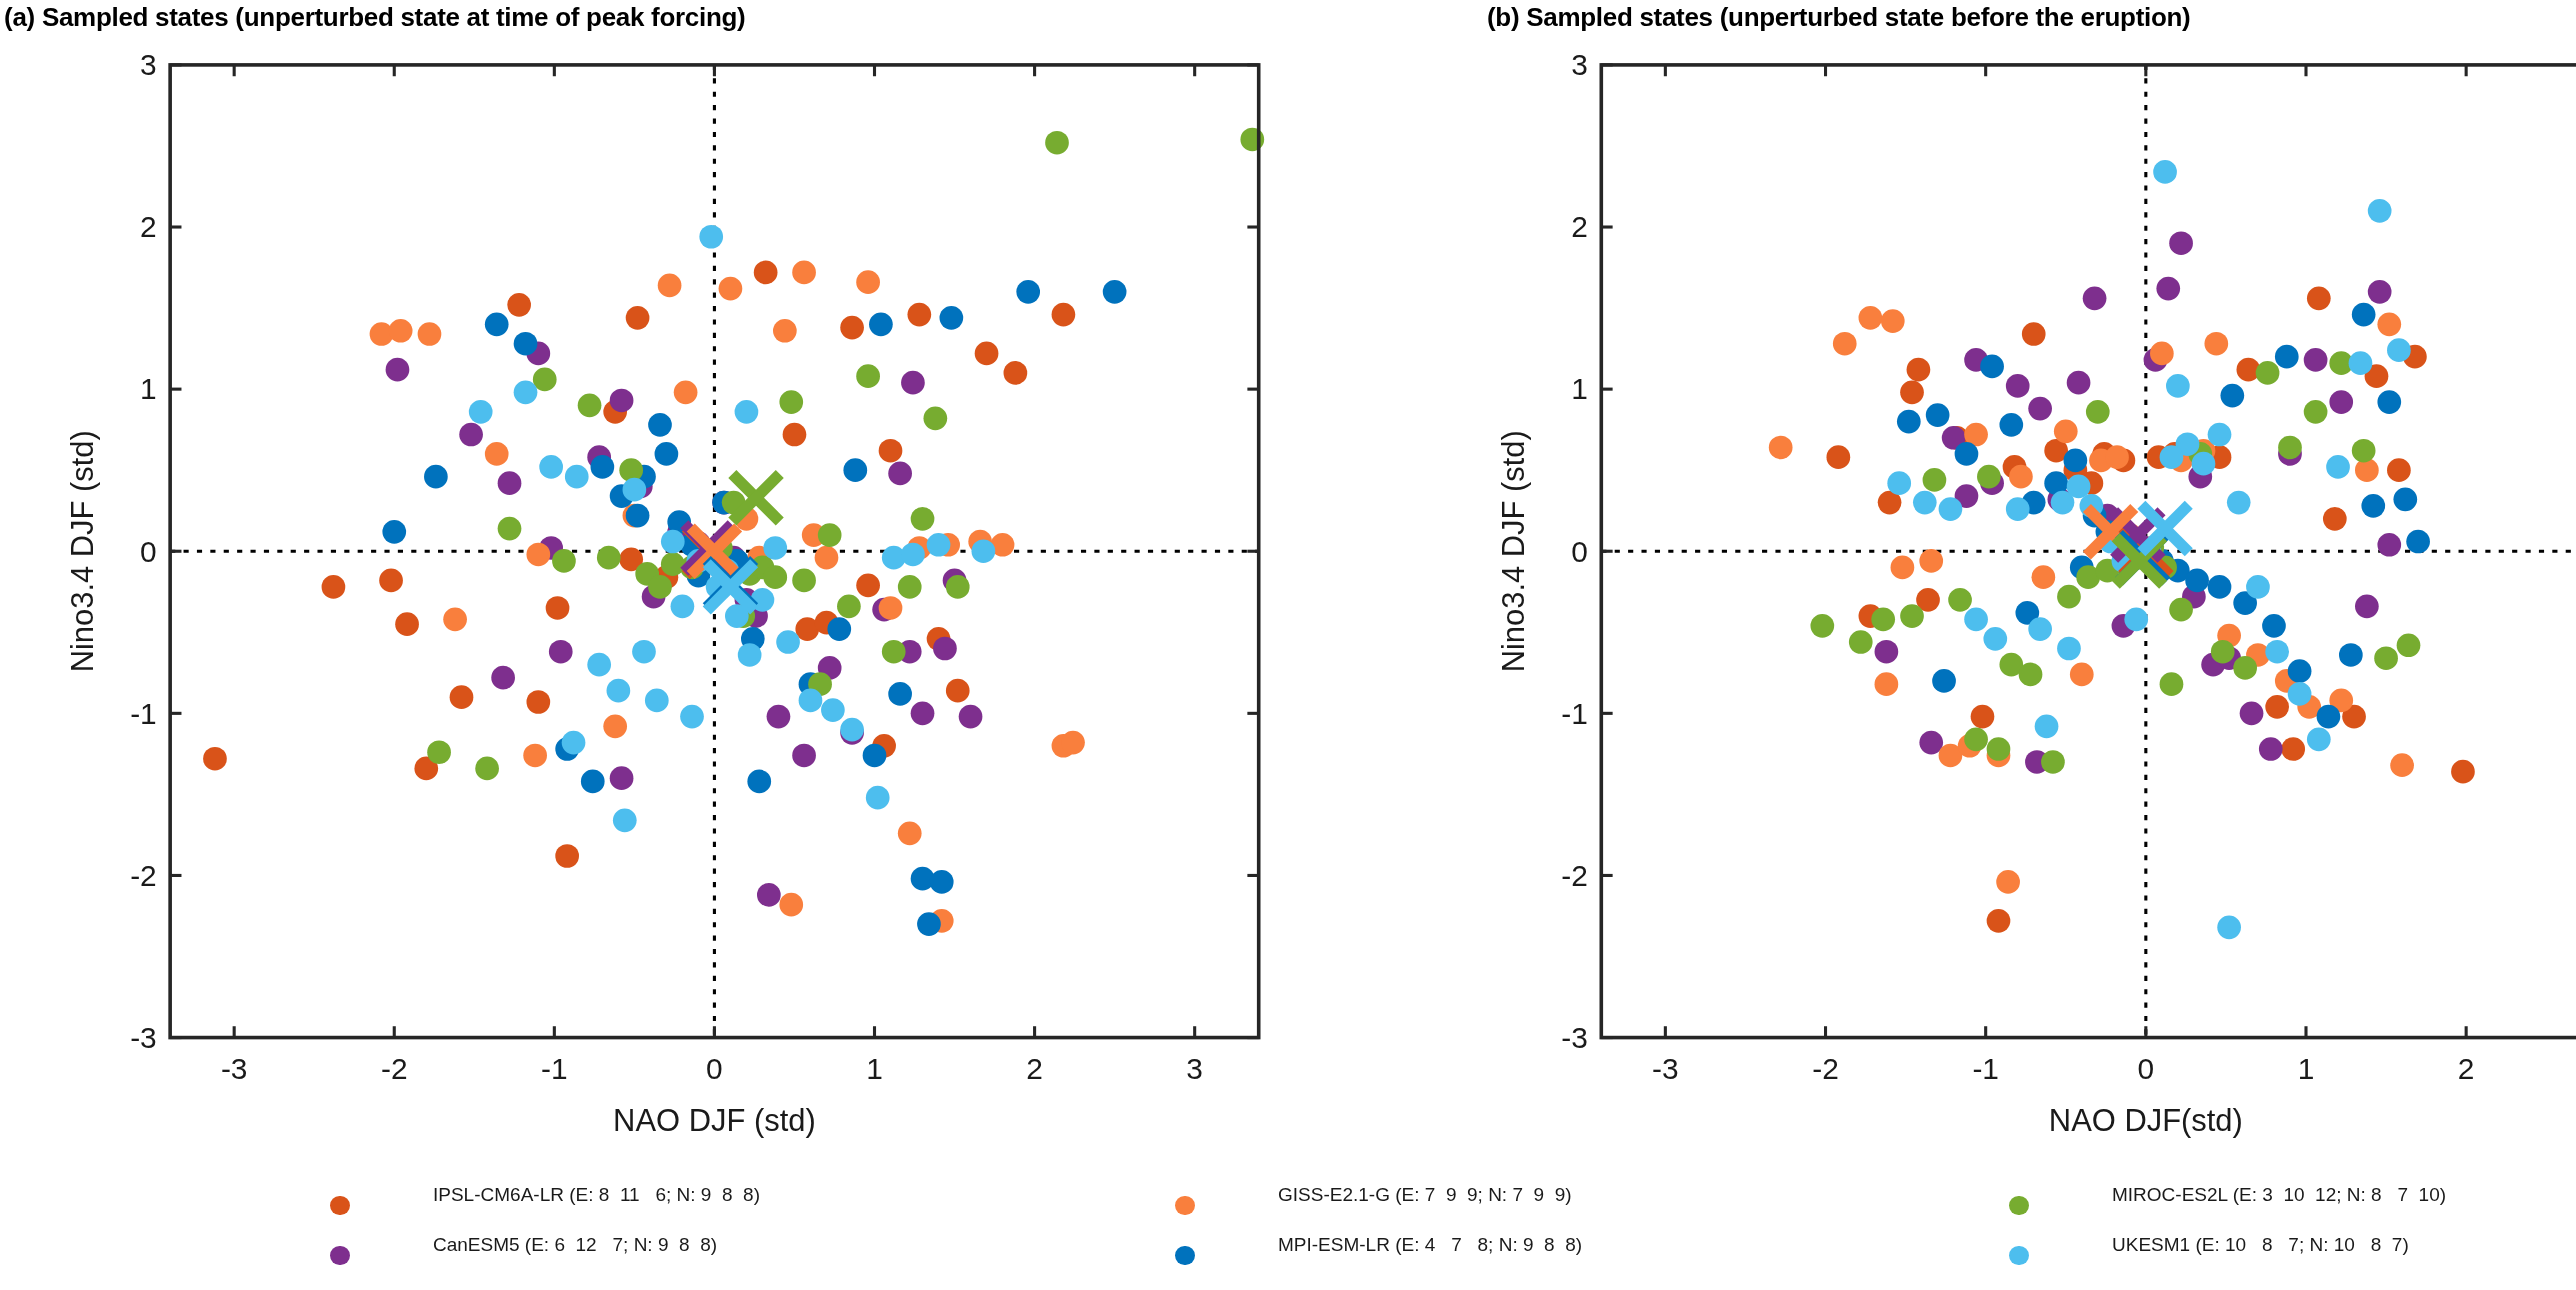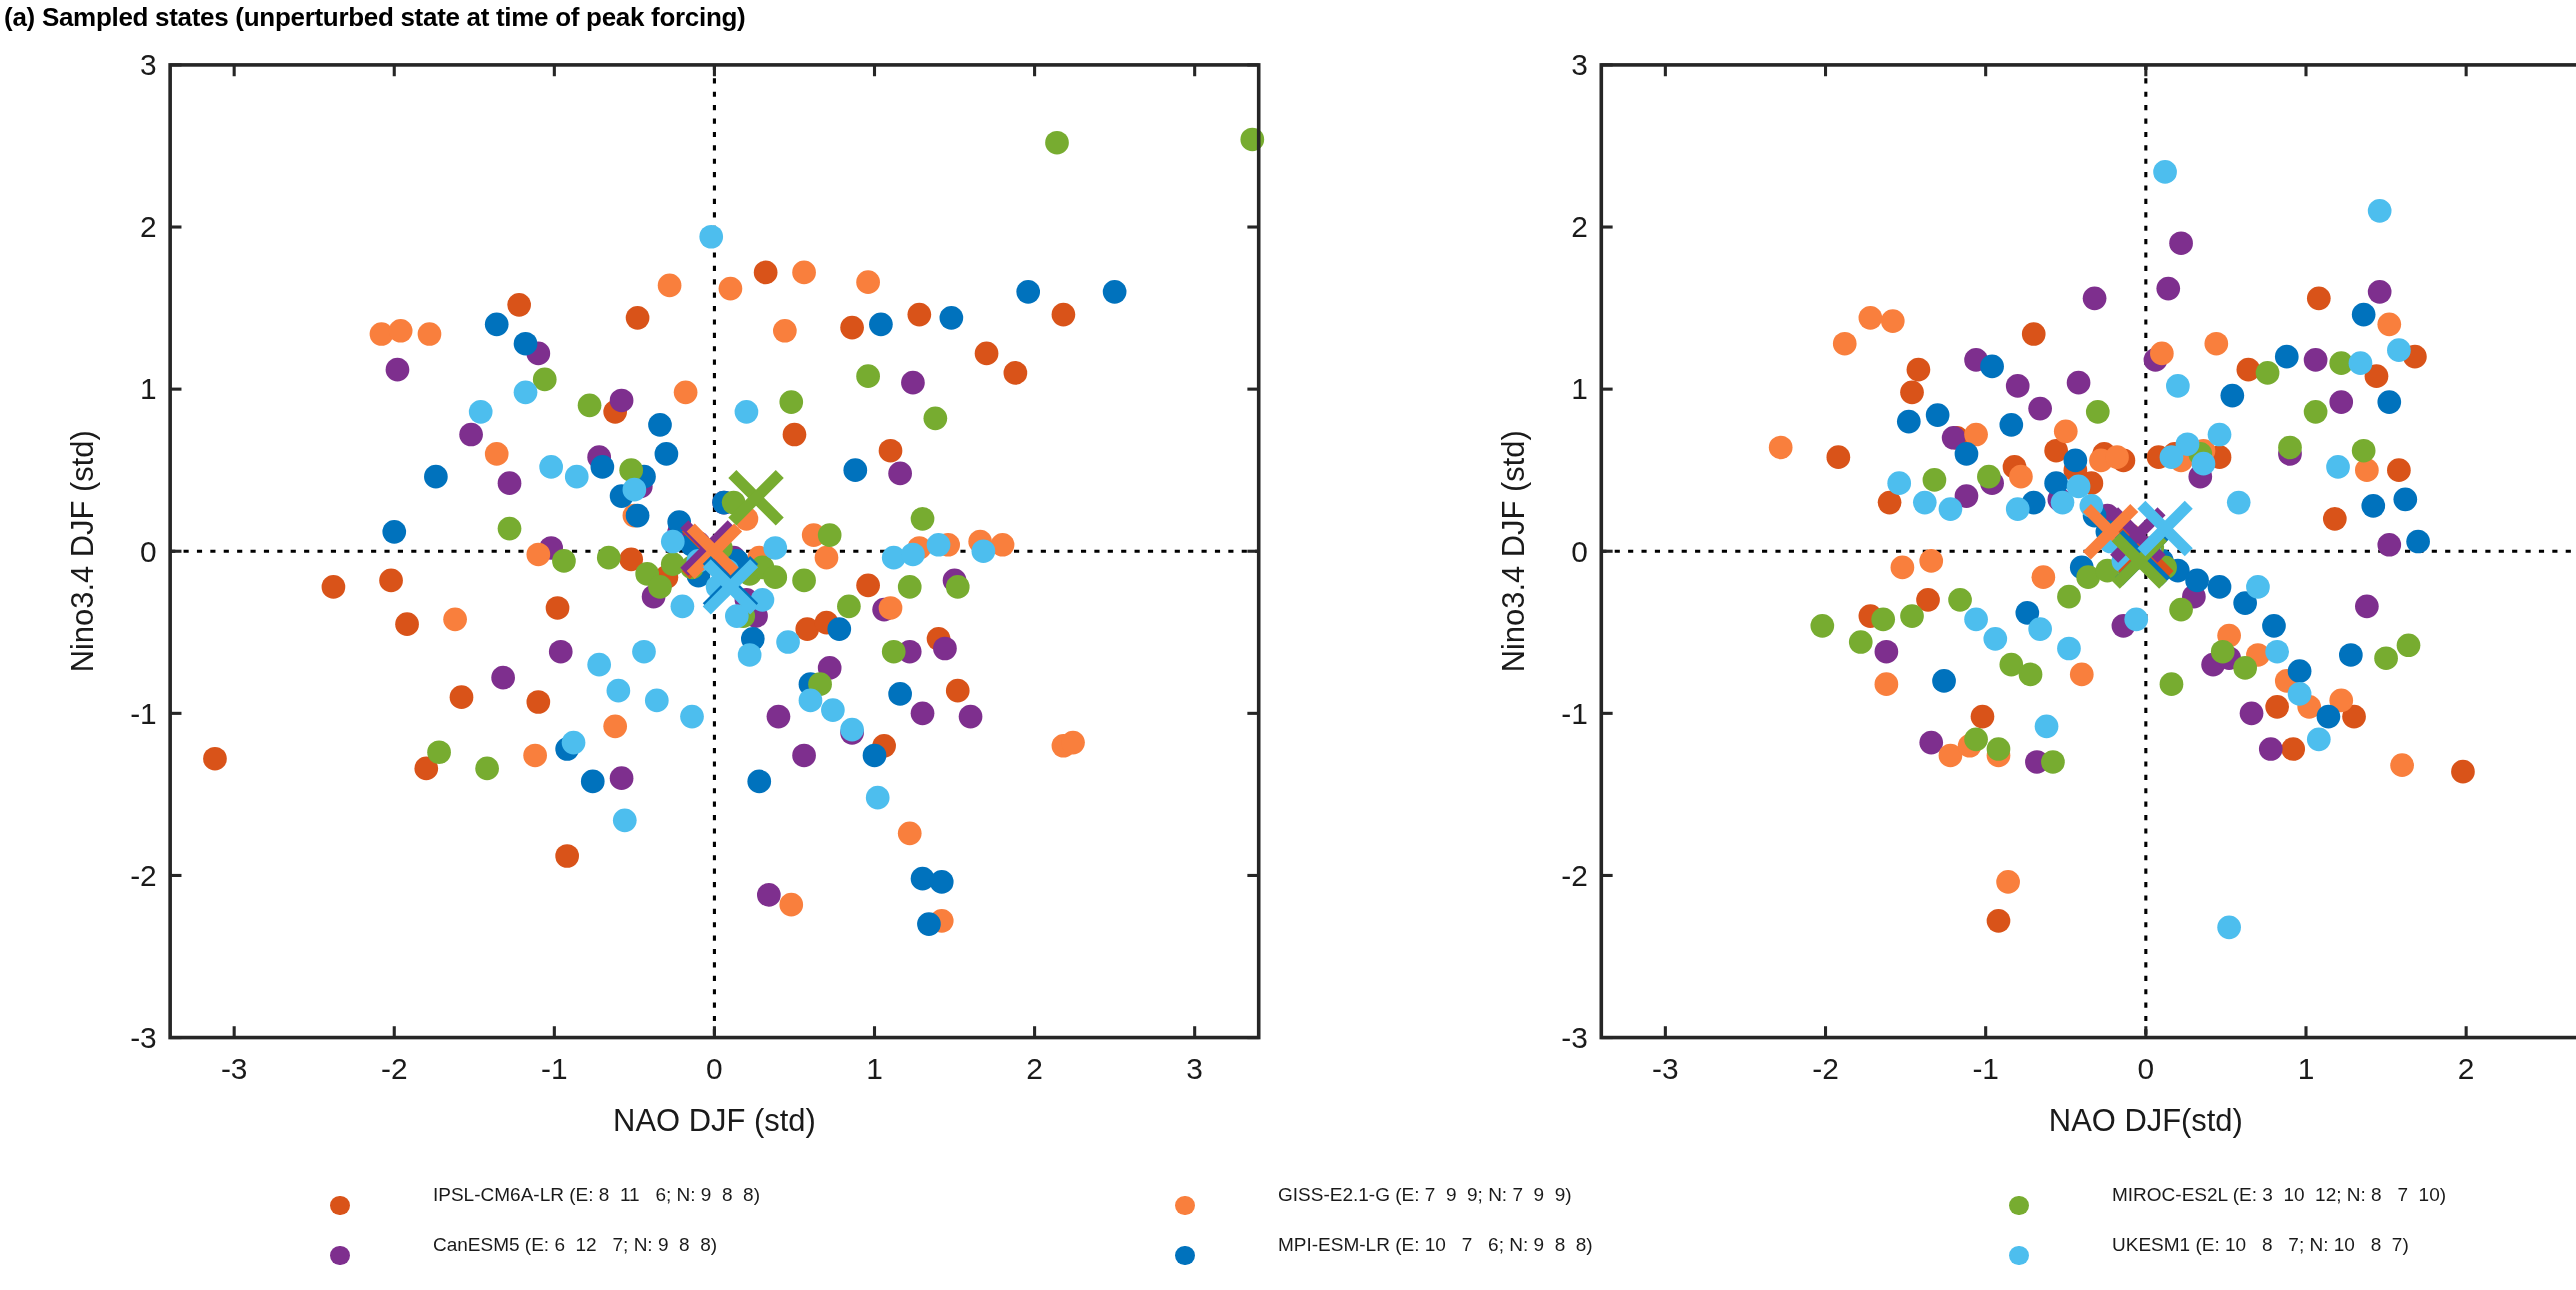--- a/index.html
+++ b/index.html
@@ -23,20 +23,21 @@
   .legend-text{
     position:absolute;left:103px;top:4.1px;font-size:19px;color:#1a1a1a;white-space:pre;
   }
 </style>
 </head>
 <body>
 
 <div id="figure">
 
   <div class="panel-title" id="title-a">(a) Sampled states (unperturbed state at time of peak forcing)</div>
+  <div class="panel-title" id="title-b">(b) Sampled states (unperturbed state before the eruption)</div>
 
   <svg class="axes-svg" width="2809" height="1290" viewBox="0 0 5452 2504">
     <g id="panel-a-group">
         <rect x="330" y="126" width="2113" height="1888" fill="#ffffff"></rect>
         <line x1="330" y1="1070" x2="2443" y2="1070" stroke="#000" stroke-width="6" stroke-dasharray="10,16" stroke-linecap="butt"></line>
         <line x1="1386.5" y1="126" x2="1386.5" y2="2014" stroke="#000" stroke-width="6" stroke-dasharray="10,16" stroke-linecap="butt"></line>
         <g>
           <circle cx="417.0058823529411" cy="1472.7733333333333" r="23" fill="#D95319"></circle>
           <circle cx="646.95" cy="1139.226666666667" r="23" fill="#D95319"></circle>
           <circle cx="758.8147058823529" cy="1126.64" r="23" fill="#D95319"></circle>
@@ -601,21 +602,21 @@
           <div class="legend-text">CanESM5 (E: 6  12   7; N: 9  8  8)</div>
         </div>
       </div>
       <div class="legend-col" style="left: 1175px;">
         <div class="legend-row">
           <div class="legend-dot" style="background: rgb(249, 127, 61);"></div>
           <div class="legend-text">GISS-E2.1-G (E: 7  9  9; N: 7  9  9)</div>
         </div>
         <div class="legend-row">
           <div class="legend-dot" style="background: rgb(0, 114, 189);"></div>
-          <div class="legend-text">MPI-ESM-LR (E: 10   7   6; N: 9  8  8)</div>
+          <div class="legend-text">MPI-ESM-LR (E: 4   7   8; N: 9  8  8)</div>
         </div>
       </div>
       <div class="legend-col" style="left: 2009px;">
         <div class="legend-row">
           <div class="legend-dot" style="background: rgb(119, 172, 48);"></div>
           <div class="legend-text">MIROC-ES2L (E: 3  10  12; N: 8   7  10)</div>
         </div>
         <div class="legend-row">
           <div class="legend-dot" style="background: rgb(77, 190, 238);"></div>
           <div class="legend-text">UKESM1 (E: 10   8   7; N: 10   8  7)</div>

